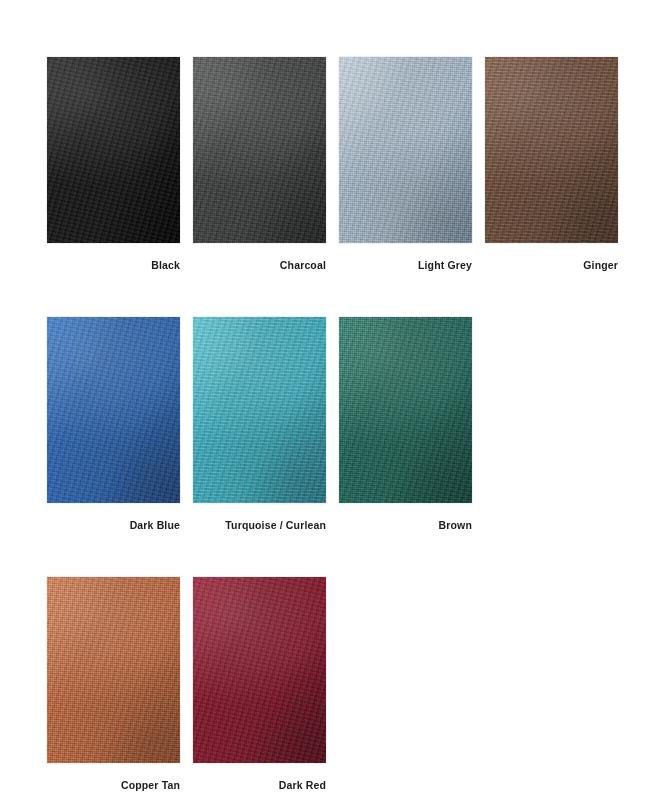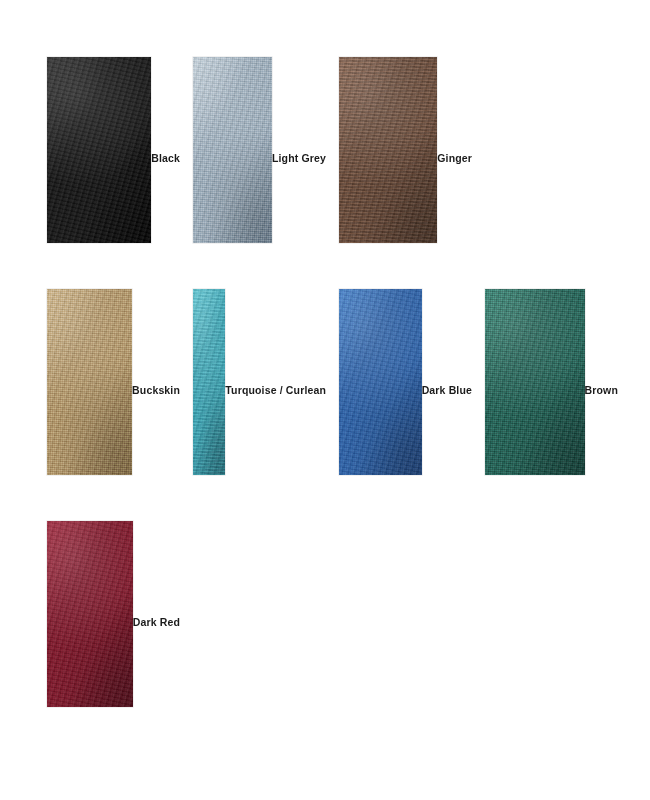--- a/index.html
+++ b/index.html
@@ -36,22 +36,22 @@
 
   .swatch-row {
     display: flex;
     flex-direction: row;
     column-gap: 13px;
   }
 
   .swatch-cell {
     width: 133px;
     display: flex;
-    flex-direction: row;
-    align-items: center;
+    flex-direction: column;
+    align-items: flex-end;
   }
 
   .swatch-chip {
     position: relative;
     width: 133px;
     height: 186px;
     overflow: hidden;
     background-color: #888;
     box-shadow: 0 0 0 0.6px rgba(0,0,0,0.10);
   }
@@ -160,46 +160,50 @@
 <body>
 
 <div class="swatch-sheet">
   <div class="swatch-grid">
       <div class="swatch-row">
         <div class="swatch-cell">
           <div class="swatch-chip tex-plush" style="background-color: rgb(19, 19, 19); background-image: linear-gradient(118deg, rgb(42, 42, 42) 0%, rgb(19, 19, 19) 34%, rgb(19, 19, 19) 62%, rgb(0, 0, 0) 100%);"></div>
           <div class="swatch-label">Black</div>
         </div>
         <div class="swatch-cell">
+          <div class="swatch-chip tex-coarse" style="background-color: rgb(59, 60, 60); background-image: linear-gradient(118deg, rgb(86, 87, 87) 0%, rgb(59, 60, 60) 34%, rgb(59, 60, 60) 62%, rgb(32, 33, 33) 100%);"></div>
+          <div class="swatch-label">Charcoal</div>
+        </div>
+        <div class="swatch-cell">
           <div class="swatch-chip tex-coarse" style="background-color: rgb(158, 175, 189); background-image: linear-gradient(118deg, rgb(195, 208, 218) 0%, rgb(158, 175, 189) 34%, rgb(158, 175, 189) 62%, rgb(118, 137, 154) 100%);"></div>
           <div class="swatch-label">Light Grey</div>
         </div>
         <div class="swatch-cell">
           <div class="swatch-chip tex-ribbed" style="background-color: rgb(107, 75, 57); background-image: linear-gradient(118deg, rgb(134, 97, 76) 0%, rgb(107, 75, 57) 34%, rgb(107, 75, 57) 62%, rgb(77, 53, 39) 100%);"></div>
           <div class="swatch-label">Ginger</div>
         </div>
       </div>
       <div class="swatch-row">
         <div class="swatch-cell">
-          <div class="swatch-chip tex-coarse" style="background-color: rgb(178, 150, 104); background-image: linear-gradient(118deg, rgb(205, 180, 136) 0%, rgb(178, 150, 104) 34%, rgb(178, 150, 104) 62%, rgb(142, 117, 73) 100%);"></div>
-          <div class="swatch-label">Buckskin</div>
+          <div class="swatch-chip tex-plush" style="background-color: rgb(42, 95, 166); background-image: linear-gradient(118deg, rgb(63, 124, 198) 0%, rgb(42, 95, 166) 34%, rgb(42, 95, 166) 62%, rgb(27, 65, 121) 100%);"></div>
+          <div class="swatch-label">Dark Blue</div>
         </div>
         <div class="swatch-cell">
           <div class="swatch-chip tex-ribbed" style="background-color: rgb(62, 167, 182); background-image: linear-gradient(118deg, rgb(95, 198, 210) 0%, rgb(62, 167, 182) 34%, rgb(62, 167, 182) 62%, rgb(42, 128, 141) 100%);"></div>
           <div class="swatch-label">Turquoise / Curlean</div>
         </div>
         <div class="swatch-cell">
-          <div class="swatch-chip tex-plush" style="background-color: rgb(42, 95, 166); background-image: linear-gradient(118deg, rgb(63, 124, 198) 0%, rgb(42, 95, 166) 34%, rgb(42, 95, 166) 62%, rgb(27, 65, 121) 100%);"></div>
-          <div class="swatch-label">Dark Blue</div>
-        </div>
-        <div class="swatch-cell">
           <div class="swatch-chip tex-coarse" style="background-color: rgb(31, 96, 83); background-image: linear-gradient(118deg, rgb(46, 125, 108) 0%, rgb(31, 96, 83) 34%, rgb(31, 96, 83) 62%, rgb(18, 66, 58) 100%);"></div>
           <div class="swatch-label">Brown</div>
         </div>
       </div>
       <div class="swatch-row">
+        <div class="swatch-cell">
+          <div class="swatch-chip tex-coarse" style="background-color: rgb(179, 99, 60); background-image: linear-gradient(118deg, rgb(205, 125, 82) 0%, rgb(179, 99, 60) 34%, rgb(179, 99, 60) 62%, rgb(140, 74, 42) 100%);"></div>
+          <div class="swatch-label">Copper Tan</div>
+        </div>
         <div class="swatch-cell">
           <div class="swatch-chip tex-plush" style="background-color: rgb(124, 20, 39); background-image: linear-gradient(118deg, rgb(156, 36, 57) 0%, rgb(124, 20, 39) 34%, rgb(124, 20, 39) 62%, rgb(83, 11, 24) 100%);"></div>
           <div class="swatch-label">Dark Red</div>
         </div>
       </div>
     </div>
 </div>
 
 </body></html>

